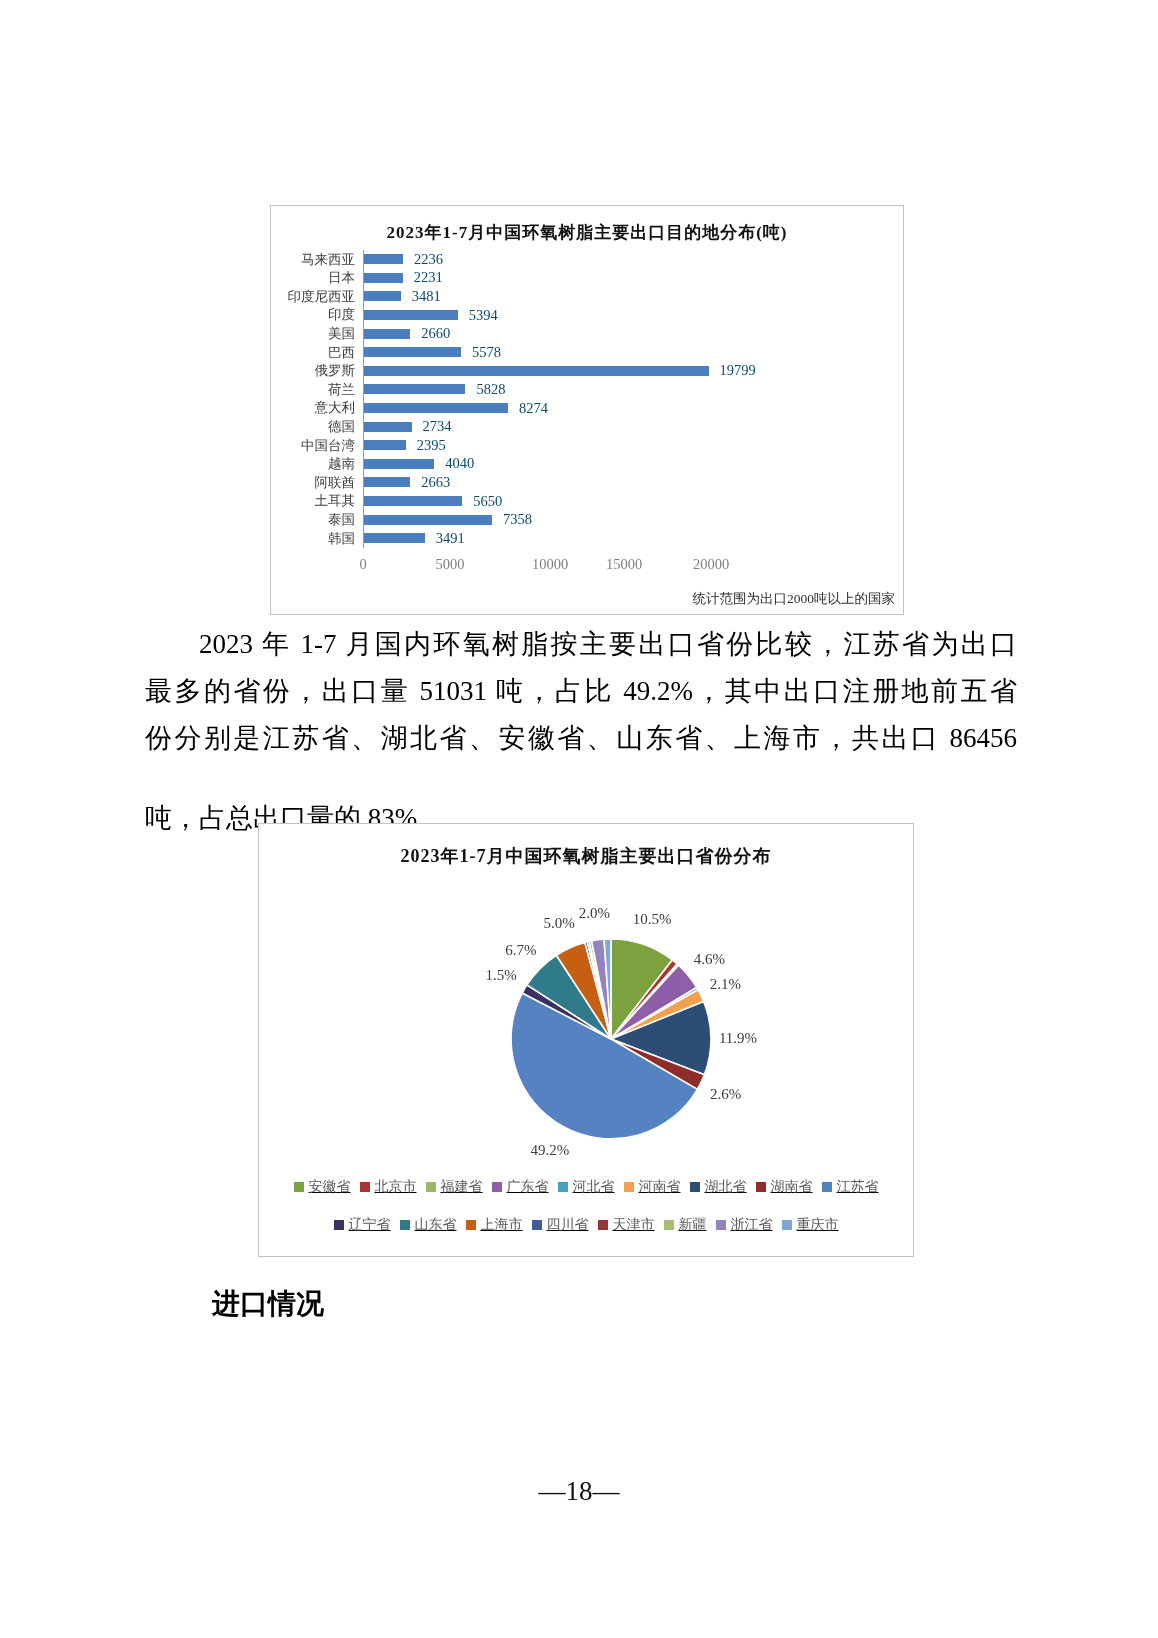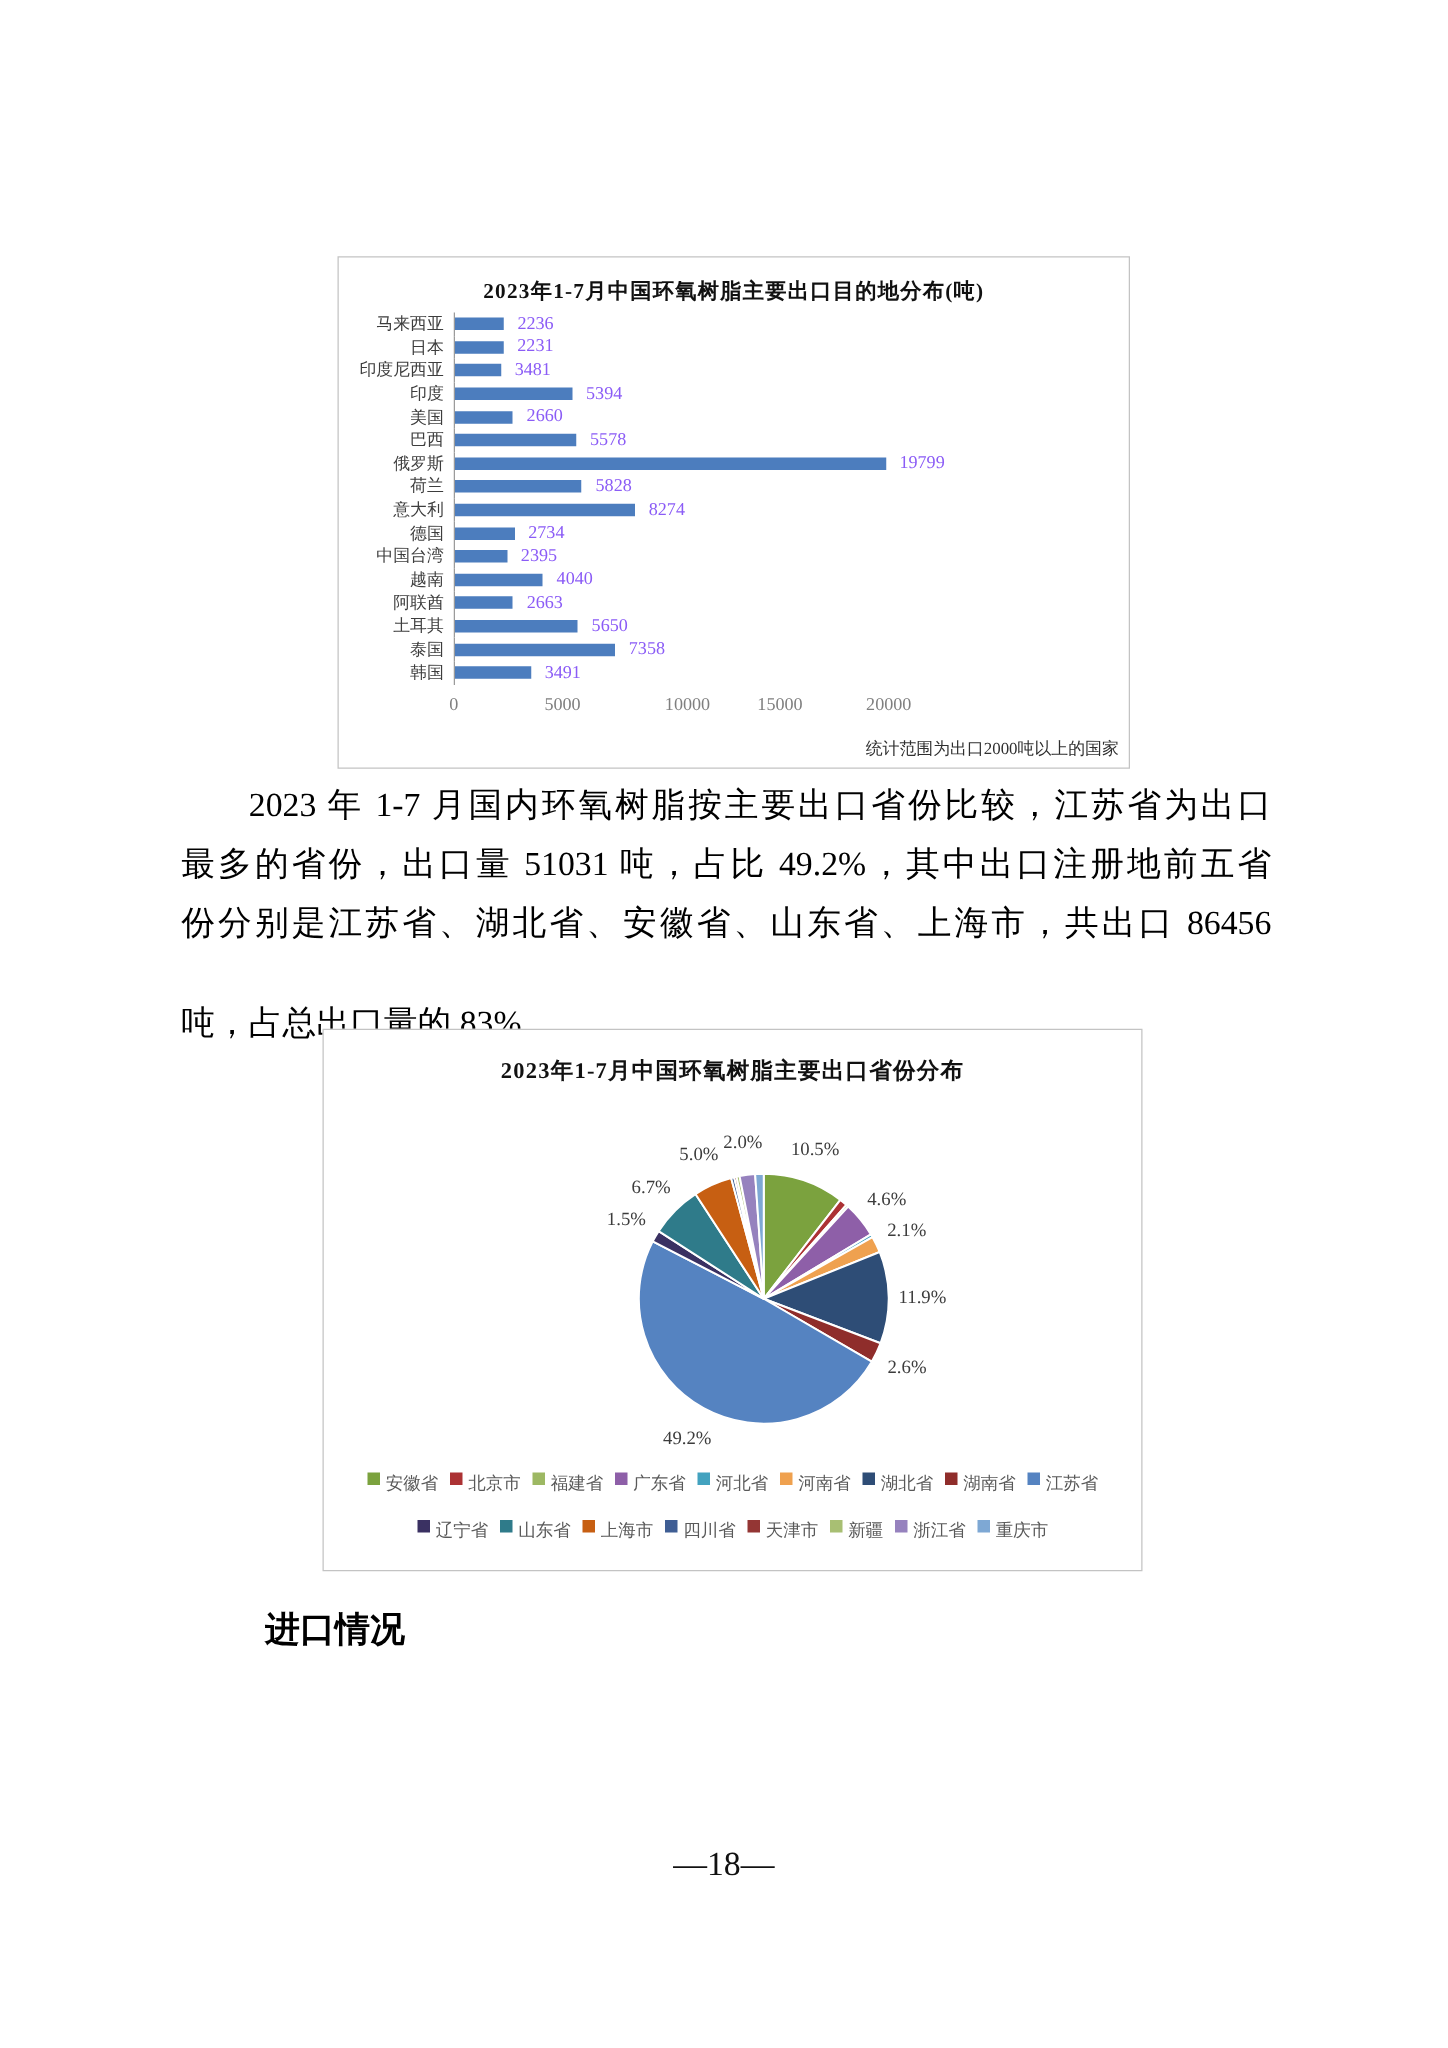--- a/index.html
+++ b/index.html
@@ -3,40 +3,40 @@
 <meta charset="utf-8">
 <style>
   html,body{margin:0;padding:0;background:#fff;}
   .page{position:relative;width:1158px;height:1638px;background:#ffffff;overflow:hidden;
         font-family:"Liberation Serif","DejaVu Serif",serif;color:#000;}
   .chart-box{position:absolute;border:1px solid #c3c3c3;background:#fff;}
   #bar-chart-box{left:270px;top:205px;width:632px;height:408px;}
   .chart-title{position:absolute;left:0;right:0;top:15px;text-align:center;font-weight:bold;
                font-size:17px;color:#111;letter-spacing:1px;}
   #bar-plot{position:absolute;left:6px;top:44px;right:6px;}
-  .bar-row{display:flex;align-items:center;height:18.6px;}
+  .bar-row{display:flex;align-items:flex-end;height:18.6px;}
   .bar-label{width:78px;padding-right:8px;text-align:right;font-size:13.5px;color:#3d3d3d;flex:none;}
   .bar-track{flex:1;border-left:1px solid #9b9b9b;display:flex;align-items:center;height:100%;}
   .bar{height:10px;flex:none;}
-  .bar-value{margin-left:11px;font-size:14.5px;color:#8b5cf6;}
+  .bar-value{margin-left:11px;font-size:14.5px;color:#0c4a6e;}
   #bar-axis{position:absolute;left:6px;right:6px;top:350px;height:20px;}
   .tick{position:absolute;transform:translateX(-50%);font-size:14.5px;color:#7f7f7f;}
   #bar-footnote{position:absolute;right:8px;top:384px;font-size:13.5px;color:#2f2f2f;}
   .para{position:absolute;left:145px;top:621px;width:872px;font-size:27px;line-height:47px;}
   .para-line{text-align:justify;text-align-last:justify;}
   .para-line.first{text-indent:54px;}
   .para-line.last{text-align-last:left;margin-top:33px;}
   #pie-chart-box{left:258px;top:823px;width:654px;height:432px;}
   #pie-title{top:20px;font-size:18px;}
   #pie-svg{position:absolute;left:0;top:38px;}
   .pie-label{font-size:15px;fill:#3c3c3c;font-family:"Liberation Serif","DejaVu Serif",serif;}
   .legend{position:absolute;left:0;right:0;display:flex;justify-content:center;gap:9px;}
   #legend-row-1{top:354px;}
   #legend-row-2{top:392px;}
-  .legend-item{display:flex;gap:5px;}
+  .legend-item{display:flex;align-items:center;gap:5px;text-decoration:underline;}
   .legend-marker{width:10px;height:10px;flex:none;}
   .legend-label{font-size:14px;color:#595959;}
   #import-heading{position:absolute;left:212px;top:1285px;font-size:28px;font-weight:bold;}
   #page-number{position:absolute;left:0;right:0;top:1476px;text-align:center;font-size:27px;color:#111;}
 </style>
 </head>
 <body>
 
 <div class="page">
 

